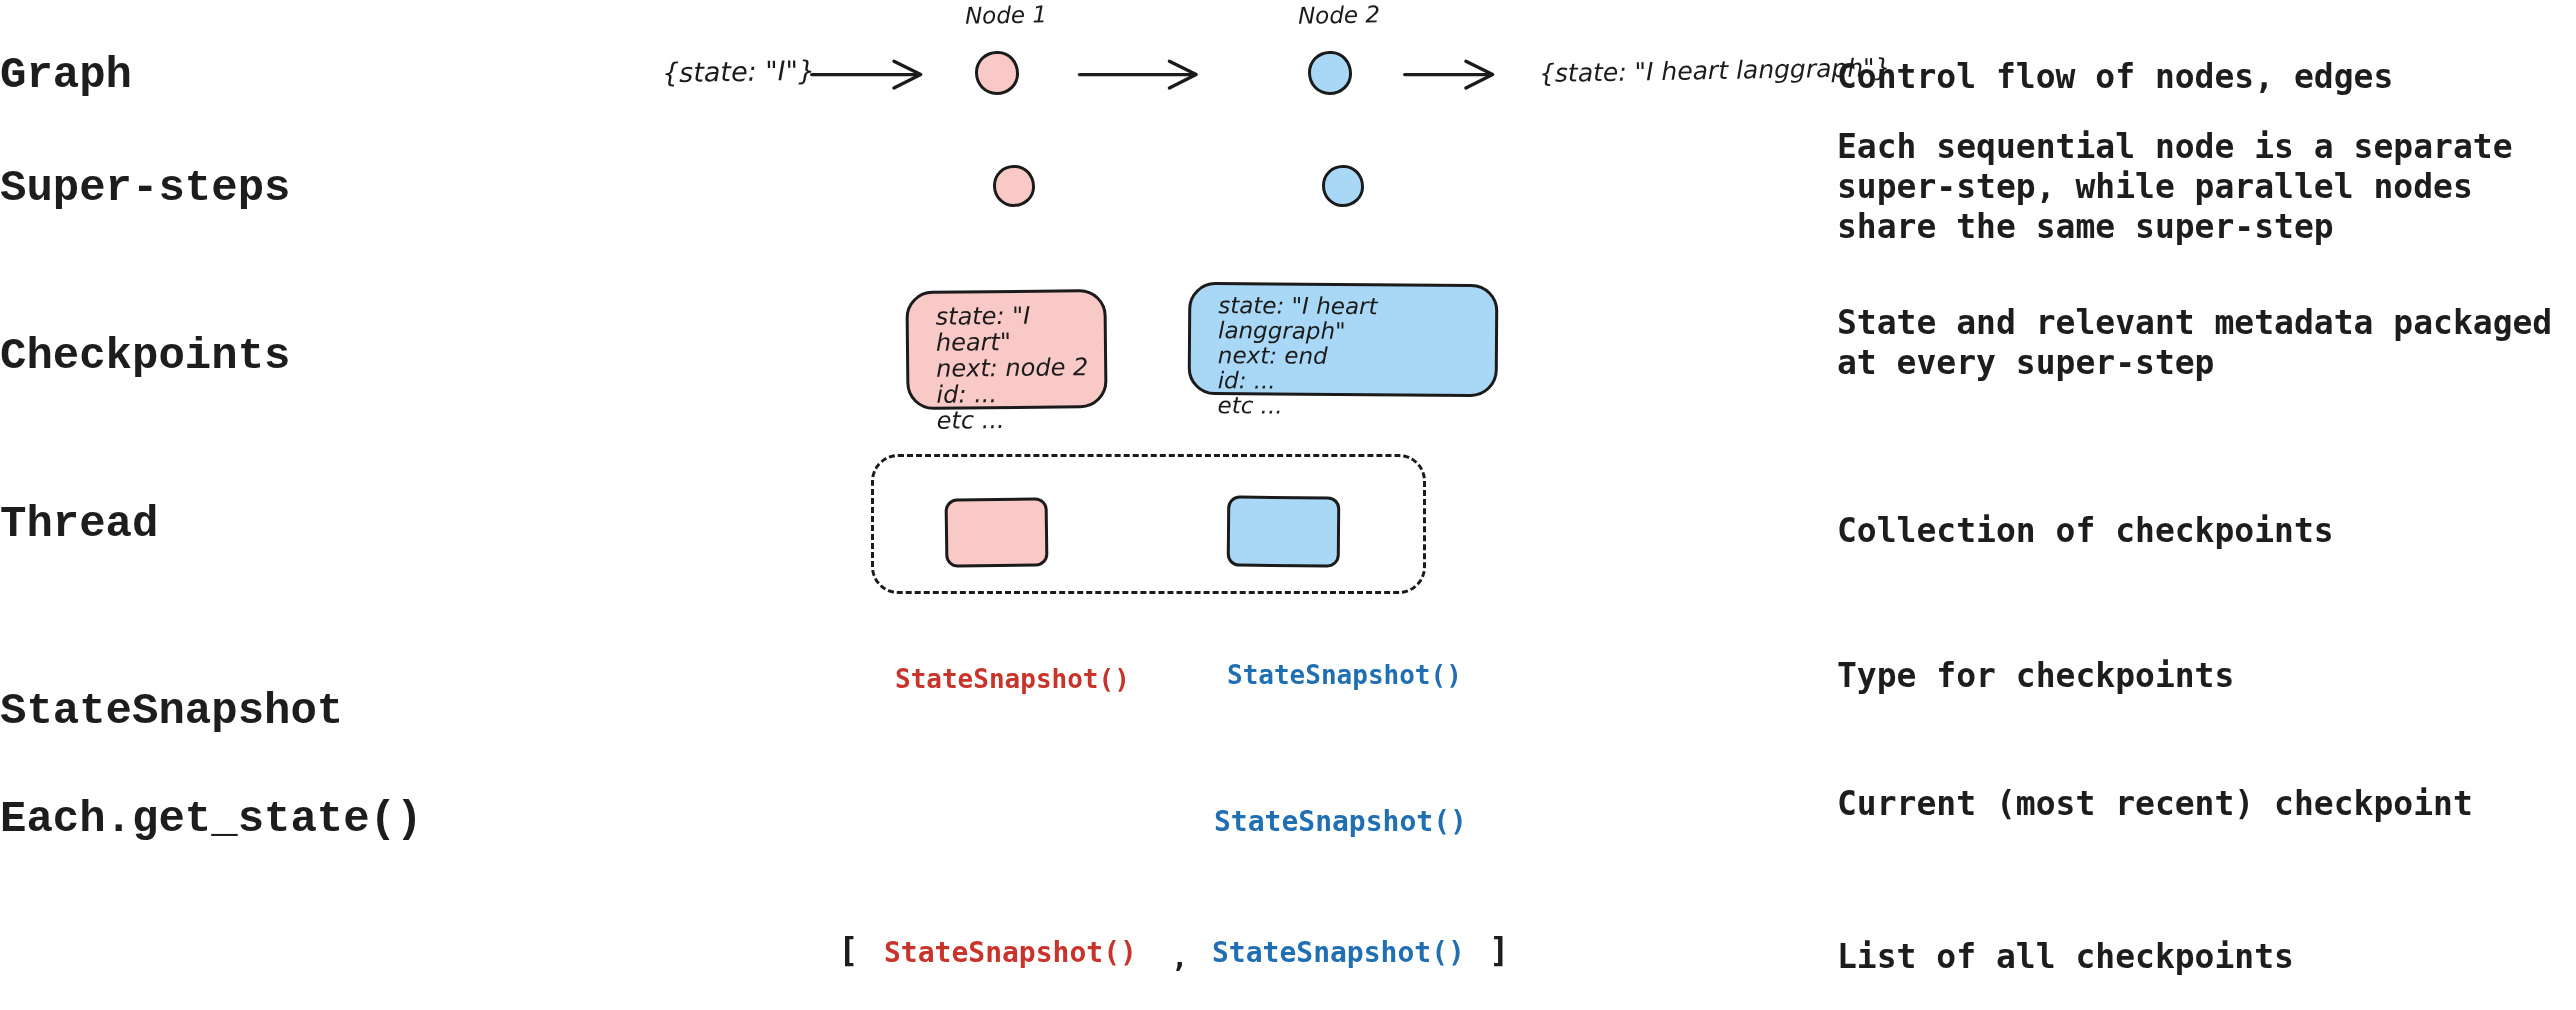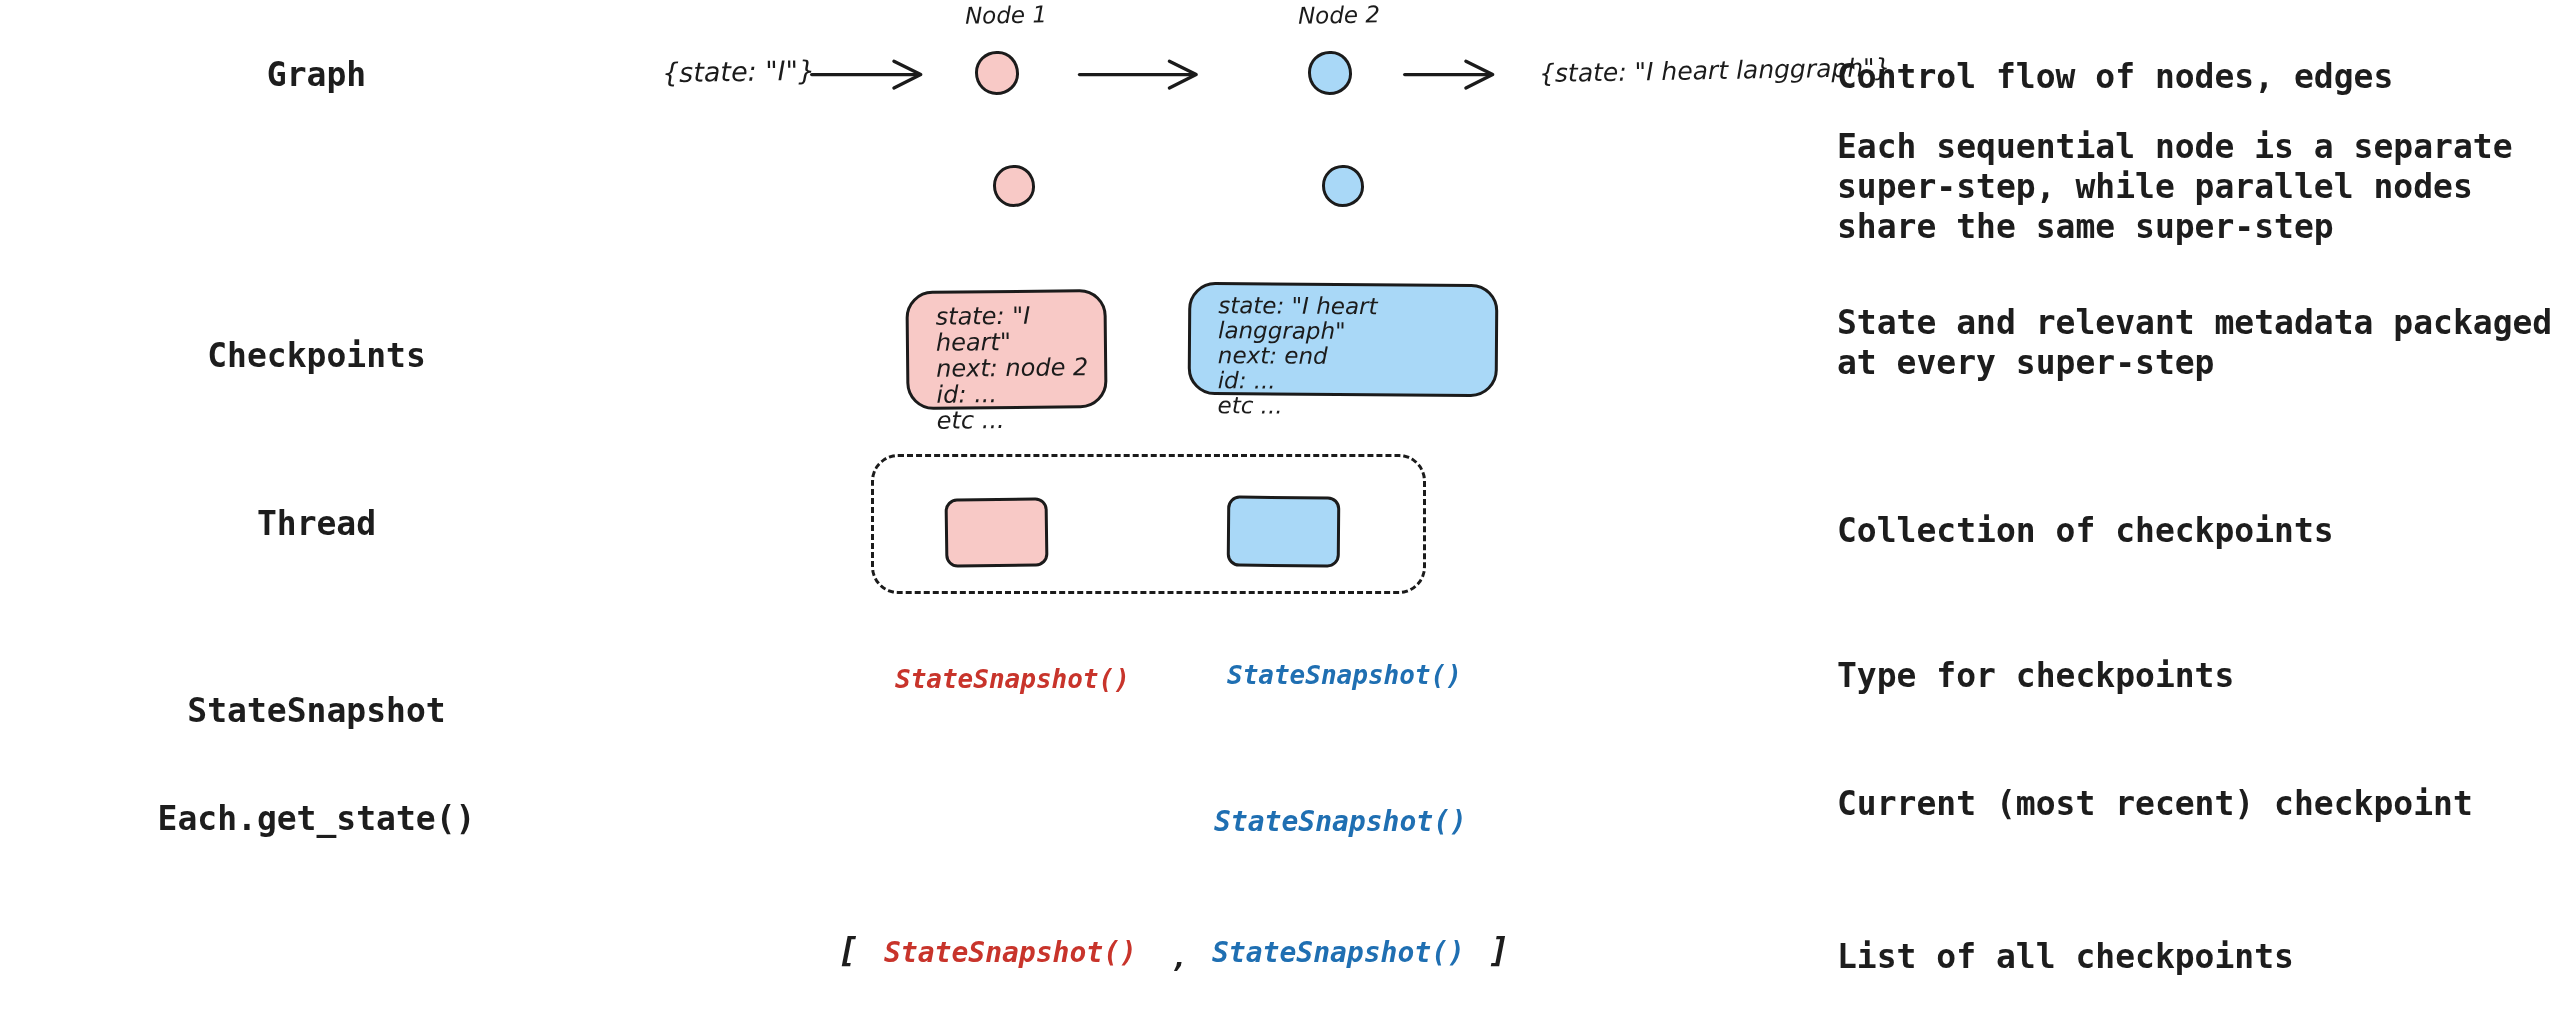--- a/index.html
+++ b/index.html
@@ -7,24 +7,25 @@
     position:relative;
     width:2576px;height:1010px;
     background:#ffffff;
     overflow:hidden;
     font-family:"DejaVu Sans Mono", monospace;
     color:var(--text,#1d1d1d);
   }
   
   .row-label{
     position:absolute;left:0;width:633px;
-    text-align:center;
-    font-size:33px;line-height:40px;font-weight:700;
+    text-align:left;
+    font-size:44px;line-height:40px;font-weight:700;
     color:var(--text,#1d1d1d);
     white-space:pre;
+    font-family:Liberation Mono, monospace;
   }
   
   .row-desc{
     position:absolute;left:1837px;width:766px;
     font-size:33px;line-height:40px;font-weight:700;
     color:var(--text,#1d1d1d);
     white-space:pre-line;
   }
   
   .hand{
@@ -72,33 +73,33 @@
     border-radius:12.4px;
   }
   .mini.pink{background:var(--node-pink,#F8C9C6);transform:rotate(-0.8deg);}
   .mini.blue{background:var(--node-blue,#A9D8F7);transform:rotate(0.5deg);}
   
   .code{
     position:absolute;
     font-family:"DejaVu Sans Mono", monospace;
     font-weight:700;
     white-space:pre;
-    font-style:italic;
   }
   .code.red{color:var(--code-red,#C8342B);}
   .code.blue{color:var(--code-blue,#1F6FB2);}
   .code.black{color:var(--text,#1d1d1d);}
   .arrows{position:absolute;left:0;top:0;pointer-events:none;}
 </style>
 </head>
 <body>
 
 <div class="canvas">
 
   <div class="row-label" style="top:55px">Graph</div>
+  <div class="row-label" style="top:168px">Super-steps</div>
   <div class="row-label" style="top:336px">Checkpoints</div>
   <div class="row-label" style="top:504px">Thread</div>
   <div class="row-label" style="top:691px">StateSnapshot</div>
   <div class="row-label" style="top:799px">Each.get_state()</div>
 
   <div class="row-desc" style="top:57px">Control flow of nodes, edges</div>
   <div class="row-desc" style="top:127px">Each sequential node is a separate
 super-step, while parallel nodes
 share the same super-step</div>
   <div class="row-desc" style="top:303px">State and relevant metadata packaged

